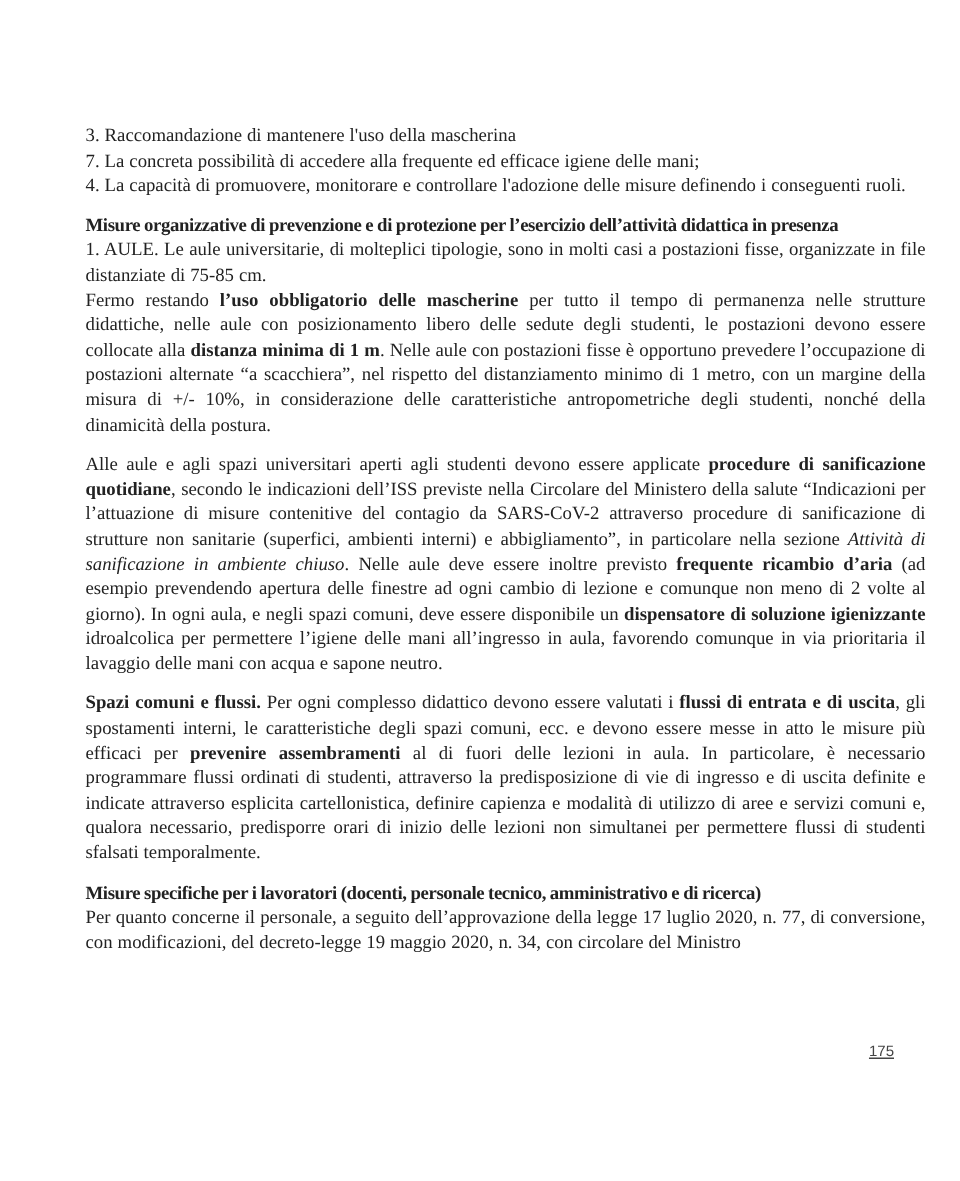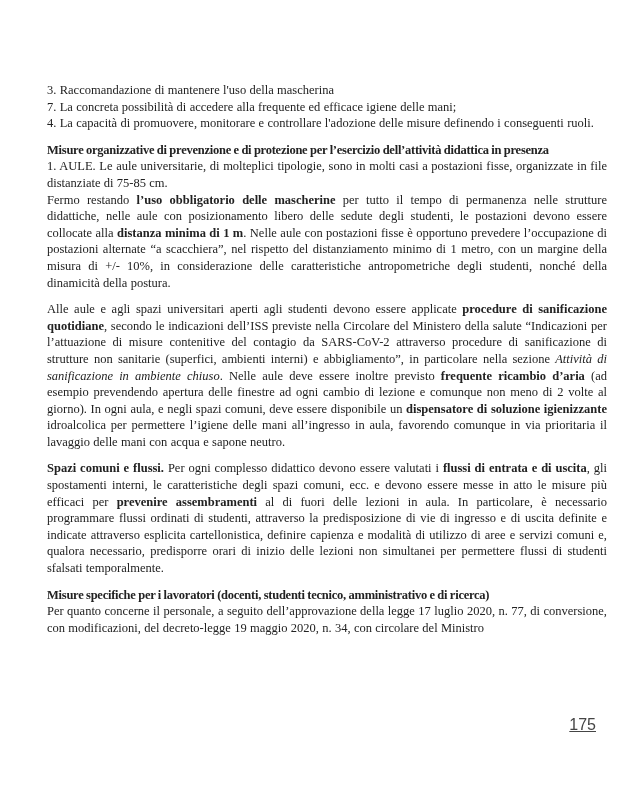--- a/index.html
+++ b/index.html
@@ -15,21 +15,21 @@
     font-family: "Liberation Serif", serif;
     color: #222222;
   }
   .page {
     position: absolute;
     inset: 0;
     background: #ffffff;
   }
   .content {
     position: absolute;
-    left: 47px;
+    left: 57px;
     top: 82px;
     width: 560px;
   }
   p.blk {
     margin: 0;
     font-size: 12.5px;
     line-height: 16.6px;
     text-align: justify;
     word-spacing: 0.2px;
   }
@@ -39,38 +39,38 @@
     word-spacing: -0.3px;
     font-family: Liberation Serif, serif;
   }
   p.blk.gap {
     margin-top: 10px;
   }
   .seg-b { font-weight: bold; }
   .seg-i { font-style: italic; }
   .page-number {
     position: absolute;
-    top: 716px;
+    top: 696px;
     right: 44px;
     font-family: "Liberation Sans", sans-serif;
-    font-size: 16px;
+    font-size: 10px;
     color: #454545;
     text-decoration: underline;
   }
 </style>
 </head>
 <body>
 
 <div class="page">
   <div class="content">
       <p class="blk"><span>3. Raccomandazione di mantenere l'uso della mascherina</span></p>
       <p class="blk"><span>7. La concreta possibilità di accedere alla frequente ed efficace igiene delle mani;</span></p>
       <p class="blk"><span>4. La capacità di promuovere, monitorare e controllare l'adozione delle misure definendo i conseguenti ruoli.</span></p>
       <p class="blk b-h gap"><span class="seg-b">Misure organizzative di prevenzione e di protezione per l’esercizio dell’attività didattica in presenza</span></p>
       <p class="blk"><span>1. AULE. Le aule universitarie, di molteplici tipologie, sono in molti casi a postazioni fisse, organizzate in file distanziate di 75-85 cm.</span></p>
       <p class="blk"><span>Fermo restando </span><span class="seg-b">l’uso obbligatorio delle mascherine</span><span> per tutto il tempo di permanenza nelle strutture didattiche, nelle aule con posizionamento libero delle sedute degli studenti, le postazioni devono essere collocate alla </span><span class="seg-b">distanza minima di 1 m</span><span>. Nelle aule con postazioni fisse è opportuno prevedere l’occupazione di postazioni alternate “a scacchiera”, nel rispetto del distanziamento minimo di 1 metro, con un margine della misura di +/- 10%, in considerazione delle caratteristiche antropometriche degli studenti, nonché della dinamicità della postura.</span></p>
       <p class="blk gap"><span>Alle aule e agli spazi universitari aperti agli studenti devono essere applicate </span><span class="seg-b">procedure di sanificazione quotidiane</span><span>, secondo le indicazioni dell’ISS previste nella Circolare del Ministero della salute “Indicazioni per l’attuazione di misure contenitive del contagio da SARS-CoV-2 attraverso procedure di sanificazione di strutture non sanitarie (superfici, ambienti interni) e abbigliamento”, in particolare nella sezione </span><span class="seg-i">Attività di sanificazione in ambiente chiuso</span><span>. Nelle aule deve essere inoltre previsto </span><span class="seg-b">frequente ricambio d’aria</span><span> (ad esempio prevendendo apertura delle finestre ad ogni cambio di lezione e comunque non meno di 2 volte al giorno). In ogni aula, e negli spazi comuni, deve essere disponibile un </span><span class="seg-b">dispensatore di soluzione igienizzante</span><span> idroalcolica per permettere l’igiene delle mani all’ingresso in aula, favorendo comunque in via prioritaria il lavaggio delle mani con acqua e sapone neutro.</span></p>
       <p class="blk gap"><span class="seg-b">Spazi comuni e flussi.</span><span> Per ogni complesso didattico devono essere valutati i </span><span class="seg-b">flussi di entrata e di uscita</span><span>, gli spostamenti interni, le caratteristiche degli spazi comuni, ecc. e devono essere messe in atto le misure più efficaci per </span><span class="seg-b">prevenire assembramenti</span><span> al di fuori delle lezioni in aula. In particolare, è necessario programmare flussi ordinati di studenti, attraverso la predisposizione di vie di ingresso e di uscita definite e indicate attraverso esplicita cartellonistica, definire capienza e modalità di utilizzo di aree e servizi comuni e, qualora necessario, predisporre orari di inizio delle lezioni non simultanei per permettere flussi di studenti sfalsati temporalmente.</span></p>
-      <p class="blk b-h gap"><span class="seg-b">Misure specifiche per i lavoratori (docenti, studenti tecnico, amministrativo e di ricerca)</span></p>
+      <p class="blk b-h gap"><span class="seg-b">Misure specifiche per i lavoratori (docenti, personale tecnico, amministrativo e di ricerca)</span></p>
       <p class="blk"><span>Per quanto concerne il personale, a seguito dell’approvazione della legge 17 luglio 2020, n. 77, di conversione, con modificazioni, del decreto-legge 19 maggio 2020, n. 34, con circolare del Ministro</span></p>
     </div>
   <div class="page-number">175</div>
 </div>
 
 </body></html>

